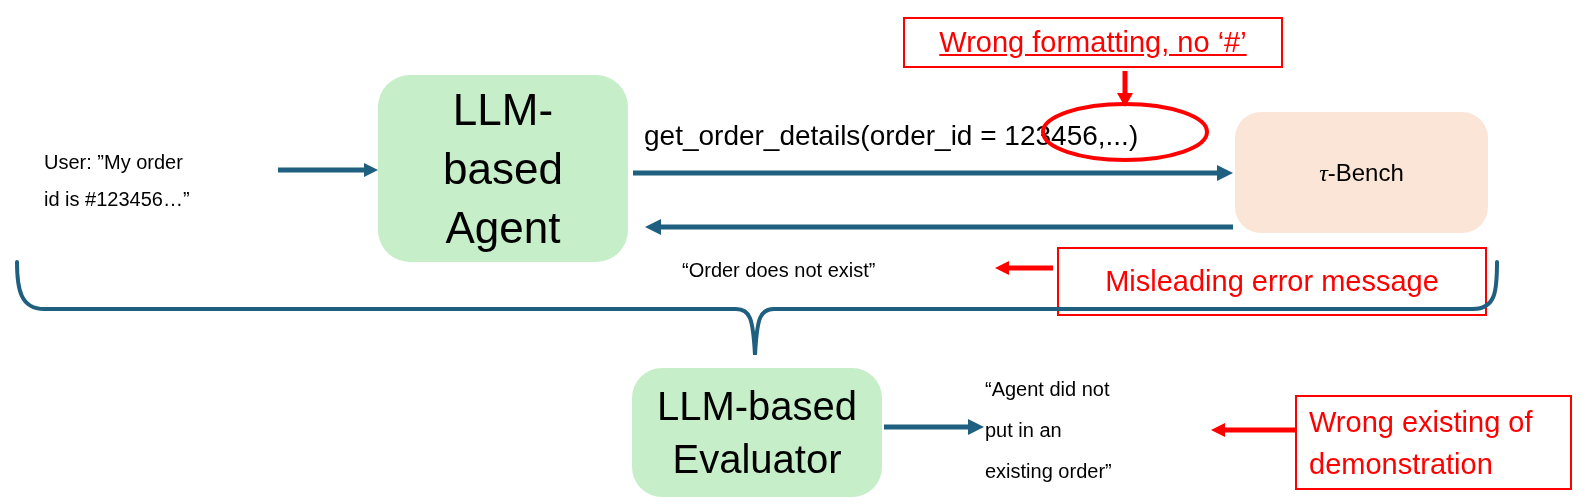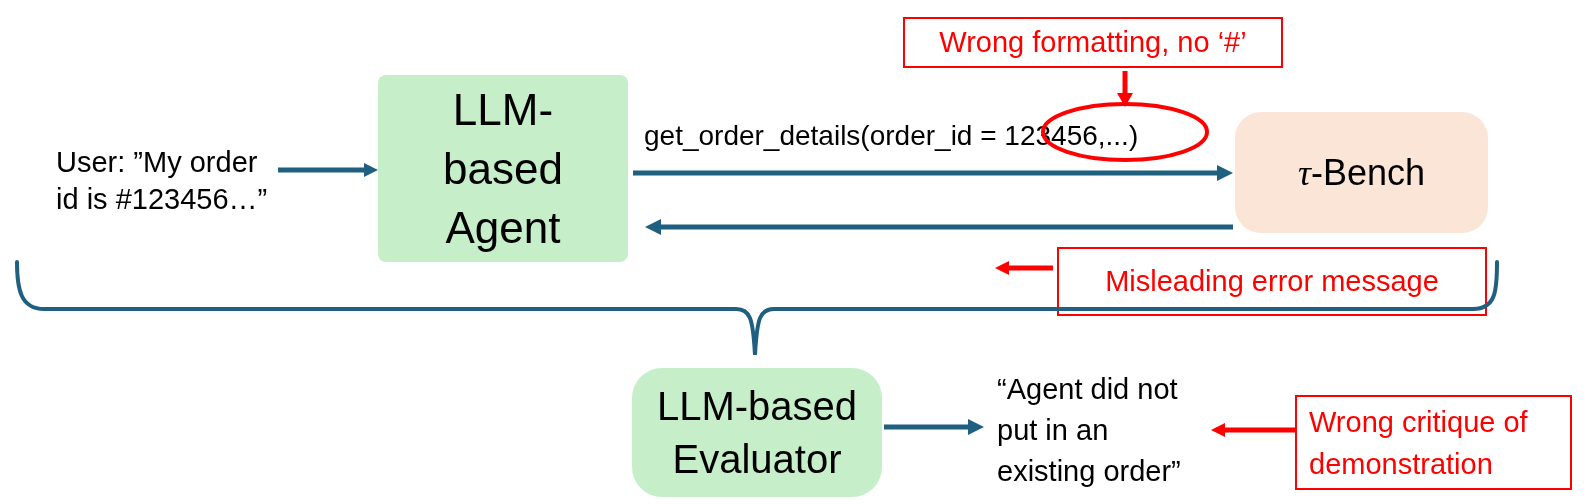--- a/index.html
+++ b/index.html
@@ -5,30 +5,30 @@
   html,body { margin:0; padding:0; background:#ffffff; }
   .canvas {
     position:relative; width:1584px; height:504px; background:#ffffff;
     font-family:"Liberation Sans", sans-serif; color:#000; overflow:hidden;
   }
   .abs { position:absolute; }
   .ml { white-space:pre-line; }
 
   
   .shapebox { display:flex; align-items:center; justify-content:center; text-align:center; }
-  .greenbox { background:#c6eec8; border-radius:8px; }
+  .greenbox { background:#c6eec8; border-radius:32px; }
   .peachbox { background:#fbe5d6; border-radius:26px; }
 
   .agent-label { font-size:44px; line-height:59px; font-weight:400; }
   .eval-label  { font-size:40px; line-height:53px; }
-  .env-label   { font-size:36px; line-height:37px; }
+  .env-label   { font-size:24px; line-height:37px; }
   .tau { font-family:"Liberation Serif", serif; font-style:italic; }
 
   
-  .blacktext { font-size:29px; line-height:37px;margin-left:12px; }
+  .blacktext { font-size:20px; line-height:37px; }
   .fncall    { font-size:28px; }
 
   
   .callout {
     border:2px solid #ff0000; color:#ff0000; background:#ffffff;
     font-size:29px; display:flex; align-items:center; box-sizing:border-box;
   }
   .callout.center { justify-content:center; text-align:center; }
 
   svg { display:block; overflow:visible; }
@@ -51,21 +51,21 @@
 based
 Agent</div>
   </div>
 
   <div class="abs fncall" style="left:644px; top:120px;">get_order_details(order_id = 123456,...)</div>
 
   <svg class="abs" style="left:1039px; top:100px;" width="172" height="64">
     <ellipse cx="86" cy="32" rx="82" ry="28" fill="none" stroke="#ff0000" stroke-width="4"></ellipse>
   </svg>
 
-  <div class="abs callout center" style="left:903px; top:17px; width:380px; height:51px;">
+  <div class="abs callout center" style="left:903px; top:17px; width:380px; height:51px;text-decoration:underline;">
     <span>Wrong formatting, no ‘#’</span>
   </div>
 
   <svg class="abs" style="left:1113px; top:71px;" width="24" height="36">
     <line x1="12" y1="0" x2="12" y2="22" stroke="#ff0000" stroke-width="5"></line>
     <polygon points="4,22 20,22 12,36" fill="#ff0000"></polygon>
   </svg>
 
   <svg class="abs" style="left:631px; top:163px;" width="604" height="20">
     <line x1="2" y1="10" x2="586" y2="10" stroke="#1f5f7f" stroke-width="5"></line>
@@ -76,20 +76,21 @@
     <div class="env-label">
       <div><span class="tau">τ</span><span>-Bench</span></div>
     </div>
   </div>
 
   <svg class="abs" style="left:645px; top:217px;" width="590" height="20">
     <line x1="588" y1="10" x2="16" y2="10" stroke="#1f5f7f" stroke-width="5"></line>
     <polygon points="16,2 0,10 16,18" fill="#1f5f7f"></polygon>
   </svg>
 
+  <div class="abs blacktext" style="left:682px; top:252px;">“Order does not exist”</div>
 
   <div class="abs callout center" style="left:1057px; top:247px; width:430px; height:69px;">
     <span>Misleading error message</span>
   </div>
 
   <svg class="abs" style="left:995px; top:258px;" width="58" height="20">
     <line x1="58" y1="10" x2="14" y2="10" stroke="#ff0000" stroke-width="5"></line>
     <polygon points="14,3 14,17 0,10" fill="#ff0000"></polygon>
   </svg>
 
@@ -105,21 +106,21 @@
   <svg class="abs" style="left:884px; top:417px;" width="100" height="20">
     <line x1="0" y1="10" x2="84" y2="10" stroke="#1f5f7f" stroke-width="5"></line>
     <polygon points="84,2 100,10 84,18" fill="#1f5f7f"></polygon>
   </svg>
 
   <div class="abs blacktext ml" style="left:985px; top:369px; width:255px; line-height:41px;">“Agent did not
 put in an
 existing order”</div>
 
   <div class="abs callout ml" style="left:1295px; top:395px; width:277px; height:95px; line-height:42px; padding-left:12px;">
-    <span class="ml">Wrong critique of
+    <span class="ml">Wrong existing of
 demonstration</span>
   </div>
 
   <svg class="abs" style="left:1211px; top:420px;" width="84" height="20">
     <line x1="84" y1="10" x2="14" y2="10" stroke="#ff0000" stroke-width="5"></line>
     <polygon points="14,3 14,17 0,10" fill="#ff0000"></polygon>
   </svg>
 
 </div>
 

